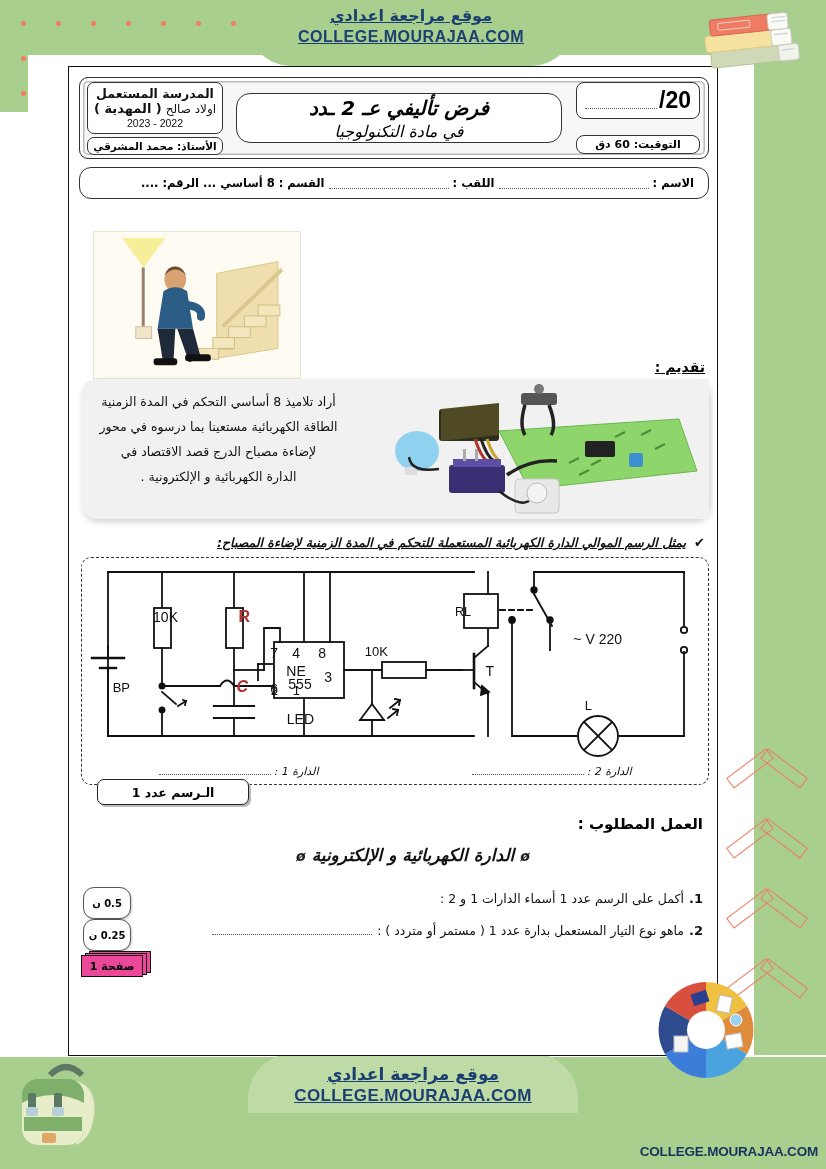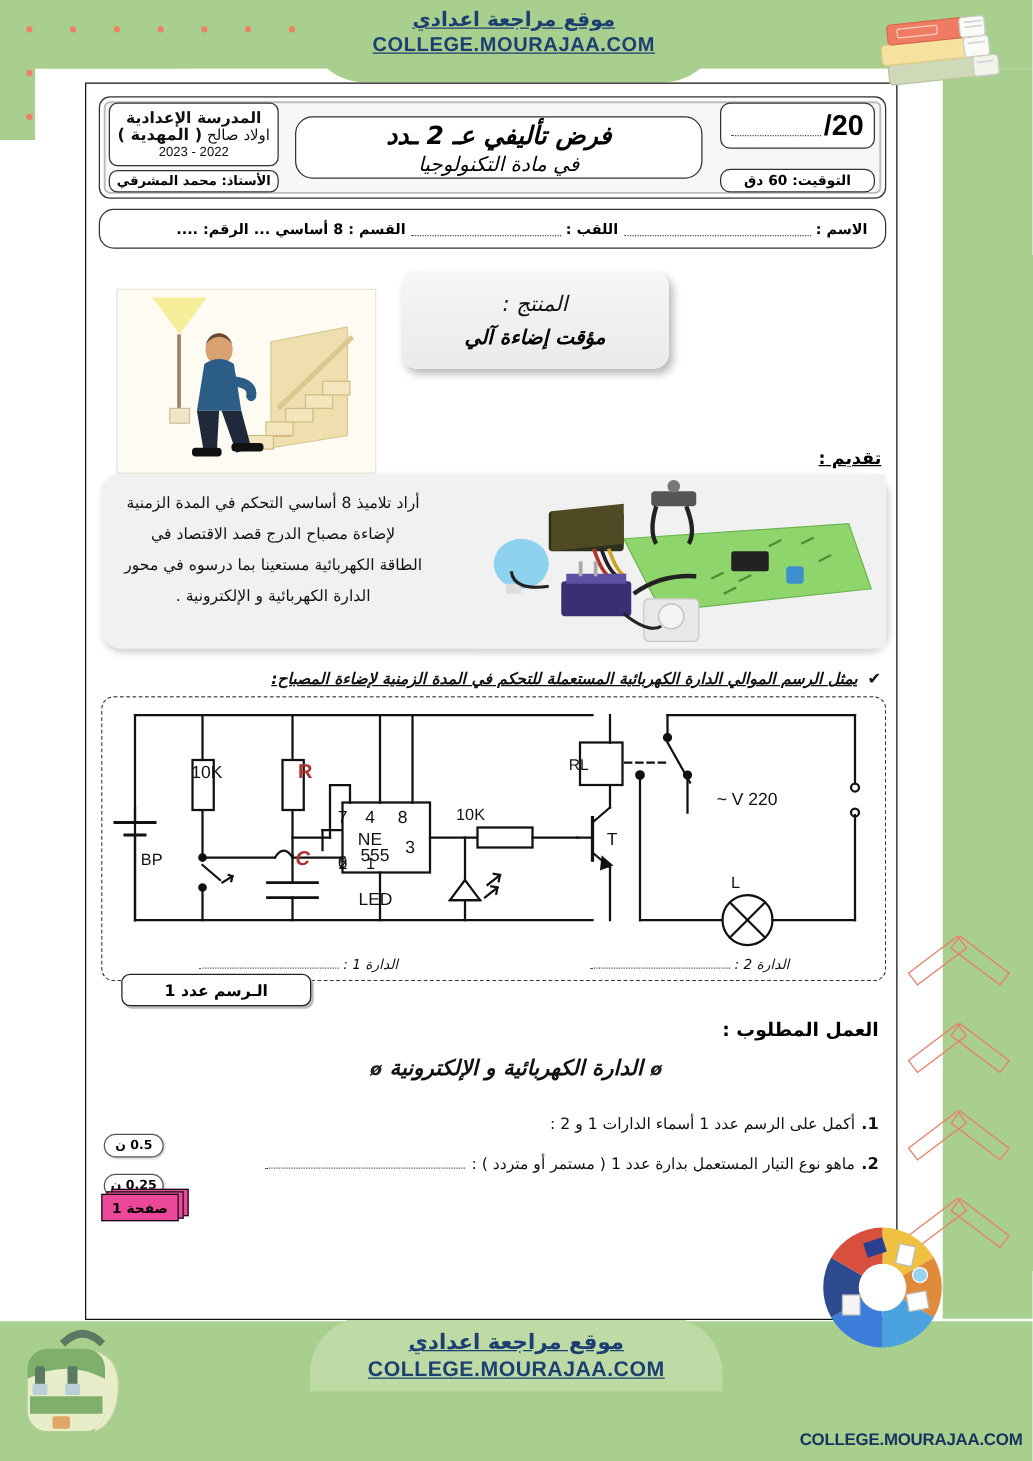--- a/index.html
+++ b/index.html
@@ -265,26 +265,25 @@
     position: absolute; width: 600px; right: 14px;
     display: flex; flex-direction: row; align-items: baseline; gap: 5px;
     font-size: 12.5px; color: #111;
   }
   .q .num { font-weight: bold; font-size: 13px; }
   .q .qdots { flex: 0 0 auto; display: inline-block; width: 160px; border-bottom: 1.3px dotted #555; height: 12px; }
   #q1 { top: 824px; }
   #q2 { top: 856px; }
 
   .mark-badge {
-    position: absolute; left: 14px; width: 48px; height: 19px;
+    position: absolute; left: 14px; width: 48px; height: 32px;
     border: 1.2px solid #555; border-radius: 11px; background: #fff;
     display: flex; align-items: center; justify-content: center;
     font-size: 10px; font-weight: bold; color: #000;
     box-shadow: 1px 1px 2px rgba(0,0,0,.2);
-    margin-top: 20px;
   }
   #badge1 { top: 820px; }
   #badge2 { top: 852px; }
 
   .page-tag {
     position: absolute; left: 12px; top: 884px; width: 70px; height: 26px;
     z-index: 9;
   }
   .page-tag .sheet3, .page-tag .sheet2, .page-tag .sheet1 {
     position: absolute; width: 62px; height: 22px;
@@ -365,21 +364,21 @@
   <rect x="46" y="60" width="12" height="9" rx="2" fill="#b9cfd6"></rect>
   <rect x="36" y="86" width="14" height="10" rx="2" fill="#e0a868"></rect>
 </svg>
 
 <div class="sheet">
 
   <div class="idtable">
 
     <div class="id-school">
       <div class="school-box">
-        <div class="l1">المدرسة الإعدادية</div>
+        <div class="l1">المدرسة المستعمل</div>
         <div class="l2">
           <span>اولاد صالح</span>
           <span class="small">( المهدية )</span>
         </div>
         <div class="l3">2022 - 2023</div>
       </div>
       <div class="teacher-box">الأستاذ: محمد المشرقي</div>
     </div>
 
     <div class="id-title">
@@ -429,32 +428,28 @@
       <path d="M71 44 q11 -12 22 0 q-4 -9 -11 -9 q-8 0 -11 9z" fill="#6a4b32"></path>
       <path d="M70 60 q12 -8 24 0 l6 38 l-36 0 z" fill="#2b5d86"></path>
       <path d="M64 98 l18 0 l-2 36 l-10 0 z" fill="#1e2a3a"></path>
       <path d="M84 98 l16 0 l8 30 l-12 4 z" fill="#1e2a3a"></path>
       <rect x="60" y="128" width="24" height="7" rx="3" fill="#111"></rect>
       <rect x="92" y="124" width="26" height="7" rx="3" fill="#111"></rect>
       <path d="M94 74 q16 2 14 12" fill="none" stroke="#2b5d86" stroke-width="8" stroke-linecap="round"></path>
     </g>
   </svg>
 
-  <div class="product-box">
-    <div class="pl">المنتج :</div>
-    <div class="pv">مؤقت إضاءة آلي</div>
-  </div>
 
   <div class="intro-label">تقديم :</div>
 
   <div class="intro-card">
     <div class="intro-text">
       <div>أراد تلاميذ 8 أساسي التحكم في المدة الزمنية</div>
+      <div>الطاقة الكهربائية مستعينا بما درسوه في محور</div>
       <div>لإضاءة مصباح الدرج قصد الاقتصاد في</div>
-      <div>الطاقة الكهربائية مستعينا بما درسوه في محور</div>
       <div>الدارة الكهربائية و الإلكترونية .</div>
     </div>
     <div class="intro-photo">
       <svg viewBox="0 0 330 140" width="330" height="140">
         <rect x="0" y="0" width="330" height="140" fill="#f1f1f1"></rect>
         <path d="M120 52 L300 40 L318 92 L150 110 Z" fill="#8ed66b" stroke="#6cb551"></path>
         <rect x="60" y="30" width="60" height="32" rx="3" fill="#2f2f1f"></rect>
         <path d="M62 30 l58 -6 l0 32 l-58 6 z" fill="#4f4a24"></path>
         <path d="M96 60 q6 18 12 22" stroke="#b0342a" stroke-width="3" fill="none"></path>
         <path d="M102 60 q6 18 13 22" stroke="#222" stroke-width="3" fill="none"></path>

